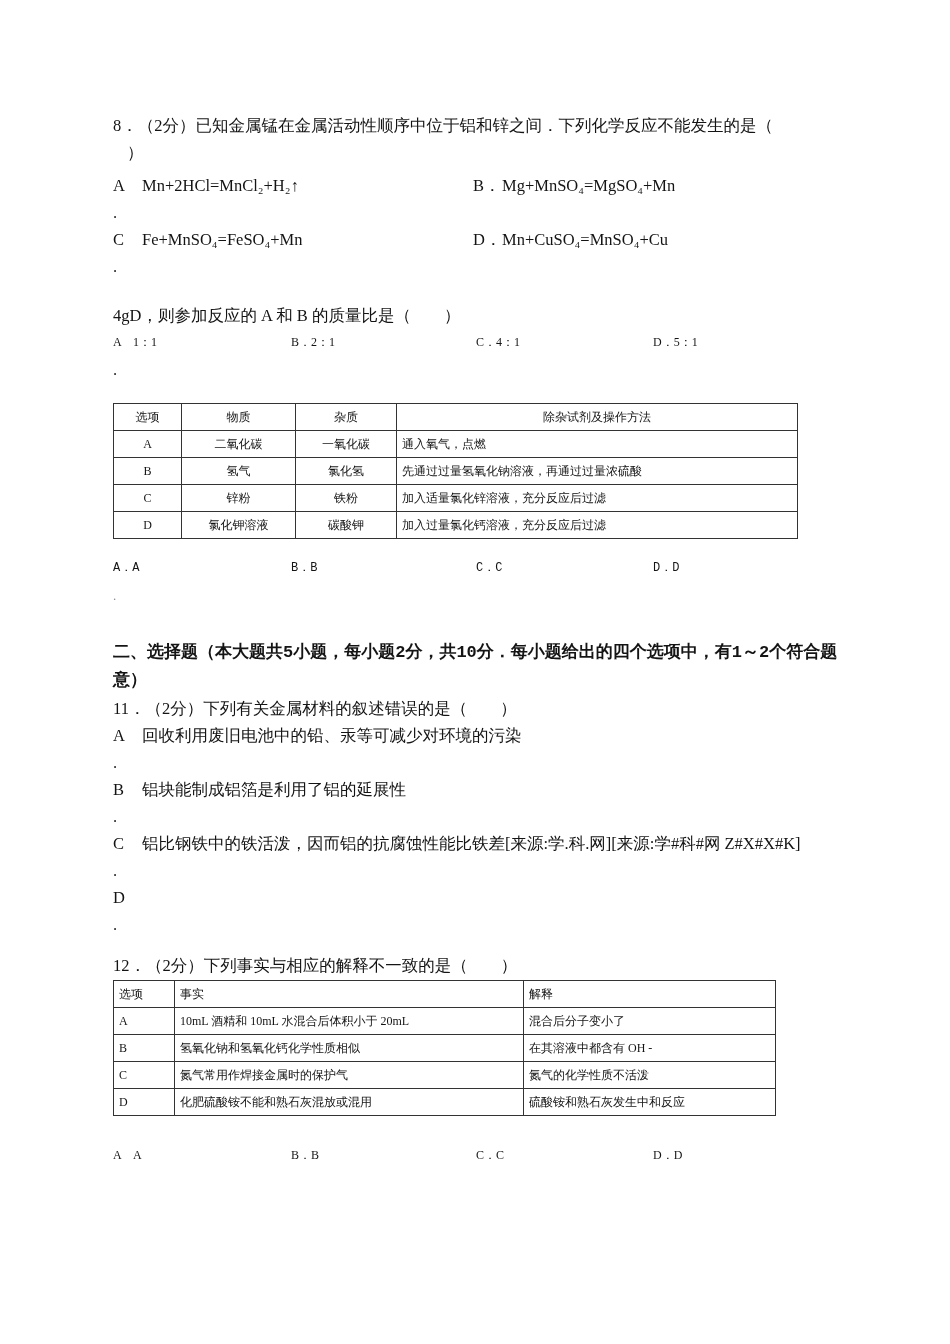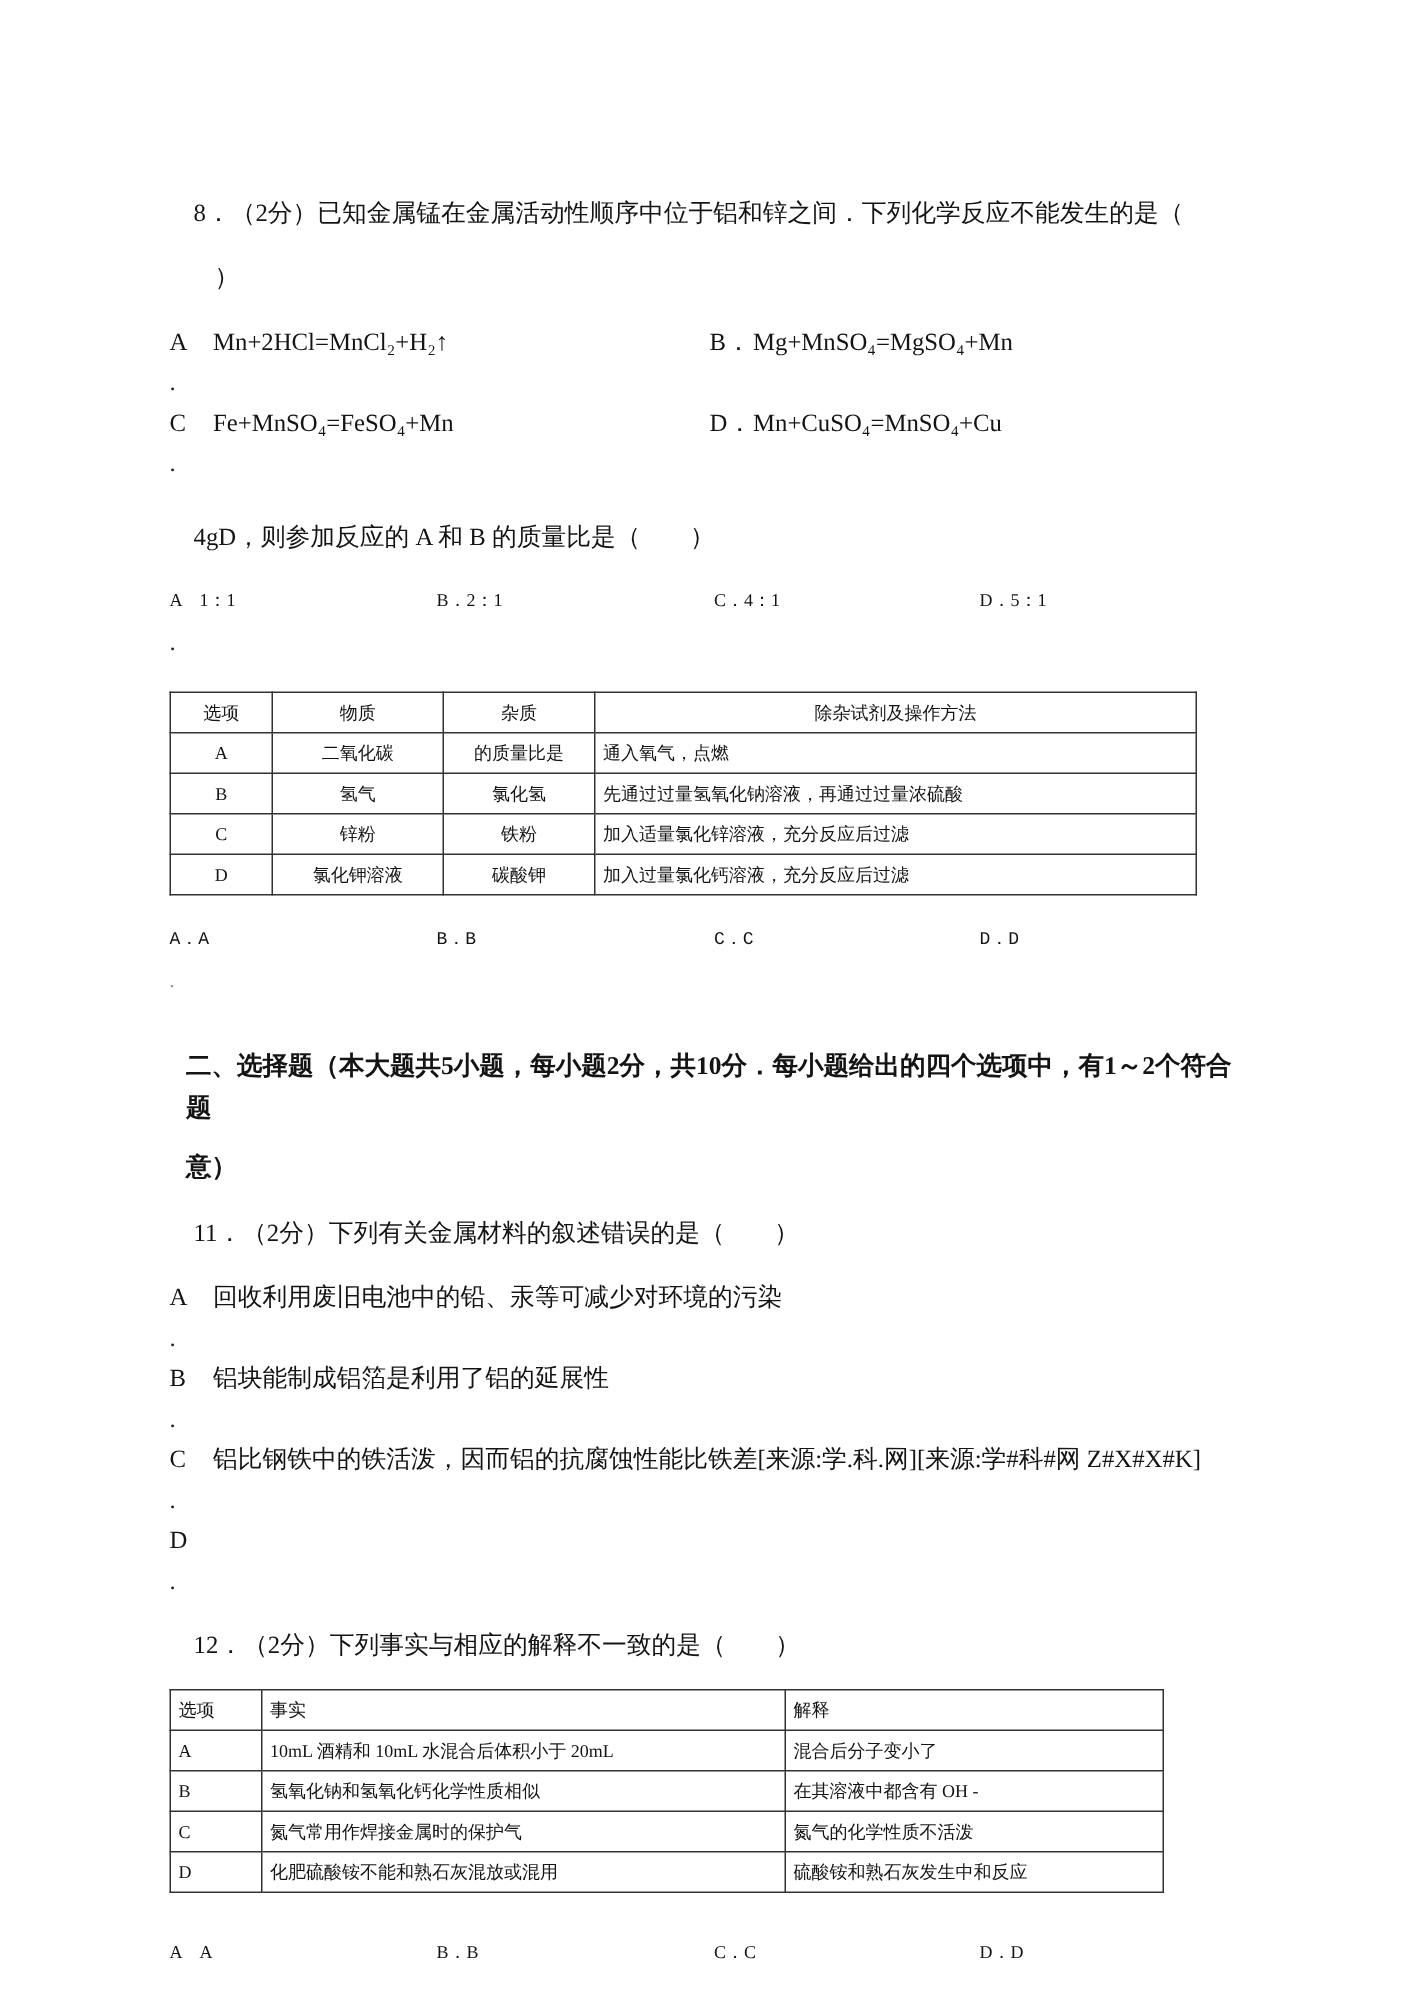--- a/index.html
+++ b/index.html
@@ -3,32 +3,32 @@
 <meta charset="utf-8">
 <style>
   html,body{margin:0;padding:0;background:#ffffff;}
   body{
     width:950px;height:1344px;overflow:hidden;
     font-family:"Liberation Serif","DejaVu Serif",serif;
     color:#141414;
     -webkit-font-smoothing:antialiased;
   }
   .page{box-sizing:border-box;width:950px;padding:112px 108px 0 113px;}
-  .qline{margin:16px;line-height:27px;font-size:16.5px;white-space:nowrap;}
+  .qline{margin:0;line-height:27px;font-size:16.5px;white-space:nowrap;}
   .indent{padding-left:14px;}
   .dotline{margin:0;line-height:27px;font-size:16.5px;color:#2a2a2a;}
   .dotline.faint{color:#8a8aa0;font-size:13px;}
   .opts2{display:grid;grid-template-columns:360px 1fr;line-height:27px;font-size:16.5px;}
   .opts4{display:grid;grid-template-columns:178px 185px 177px 1fr;line-height:27px;font-size:12px;}
   .opt{display:flex;}
   .opt .lbl{flex:none;min-width:29px;}
   .optrow{display:flex;line-height:27px;font-size:16.5px;}
   .optrow .lbl{flex:none;min-width:29px;}
-  .section-head{margin:11px;font-weight:bold;font-size:17px;line-height:28px;
-    font-family:Liberation Serif, serif;}
+  .section-head{margin:0;font-weight:bold;font-size:17px;line-height:28px;
+    font-family:Liberation Mono, monospace;}
   table{border-collapse:collapse;font-size:12px;table-layout:fixed;}
   th,td{border:1.5px solid #333;height:24px;padding:1px 5px;font-weight:normal;overflow:hidden;white-space:nowrap;}
   .t10{width:684px;margin-top:1px;}
   .t10 th{text-align:center;}
   .t10 td.c{text-align:center;}
   .t10 td.l{text-align:left;}
   .t12{width:662px;margin-top:1px;}
   .t12 th,.t12 td{text-align:left;}
   
   .q8-opts1{margin-top:6px;}
@@ -96,21 +96,21 @@
           <th>选项</th>
           <th>物质</th>
           <th>杂质</th>
           <th>除杂试剂及操作方法</th>
         </tr>
       </thead>
       <tbody>
         <tr>
           <td class="c">A</td>
           <td class="c">二氧化碳</td>
-          <td class="c">的质量比是</td>
+          <td class="c">一氧化碳</td>
           <td class="l">通入氧气，点燃</td>
         </tr>
         <tr>
           <td class="c">B</td>
           <td class="c">氢气</td>
           <td class="c">氯化氢</td>
           <td class="l">先通过过量氢氧化钠溶液，再通过过量浓硫酸</td>
         </tr>
         <tr>
           <td class="c">C</td>

